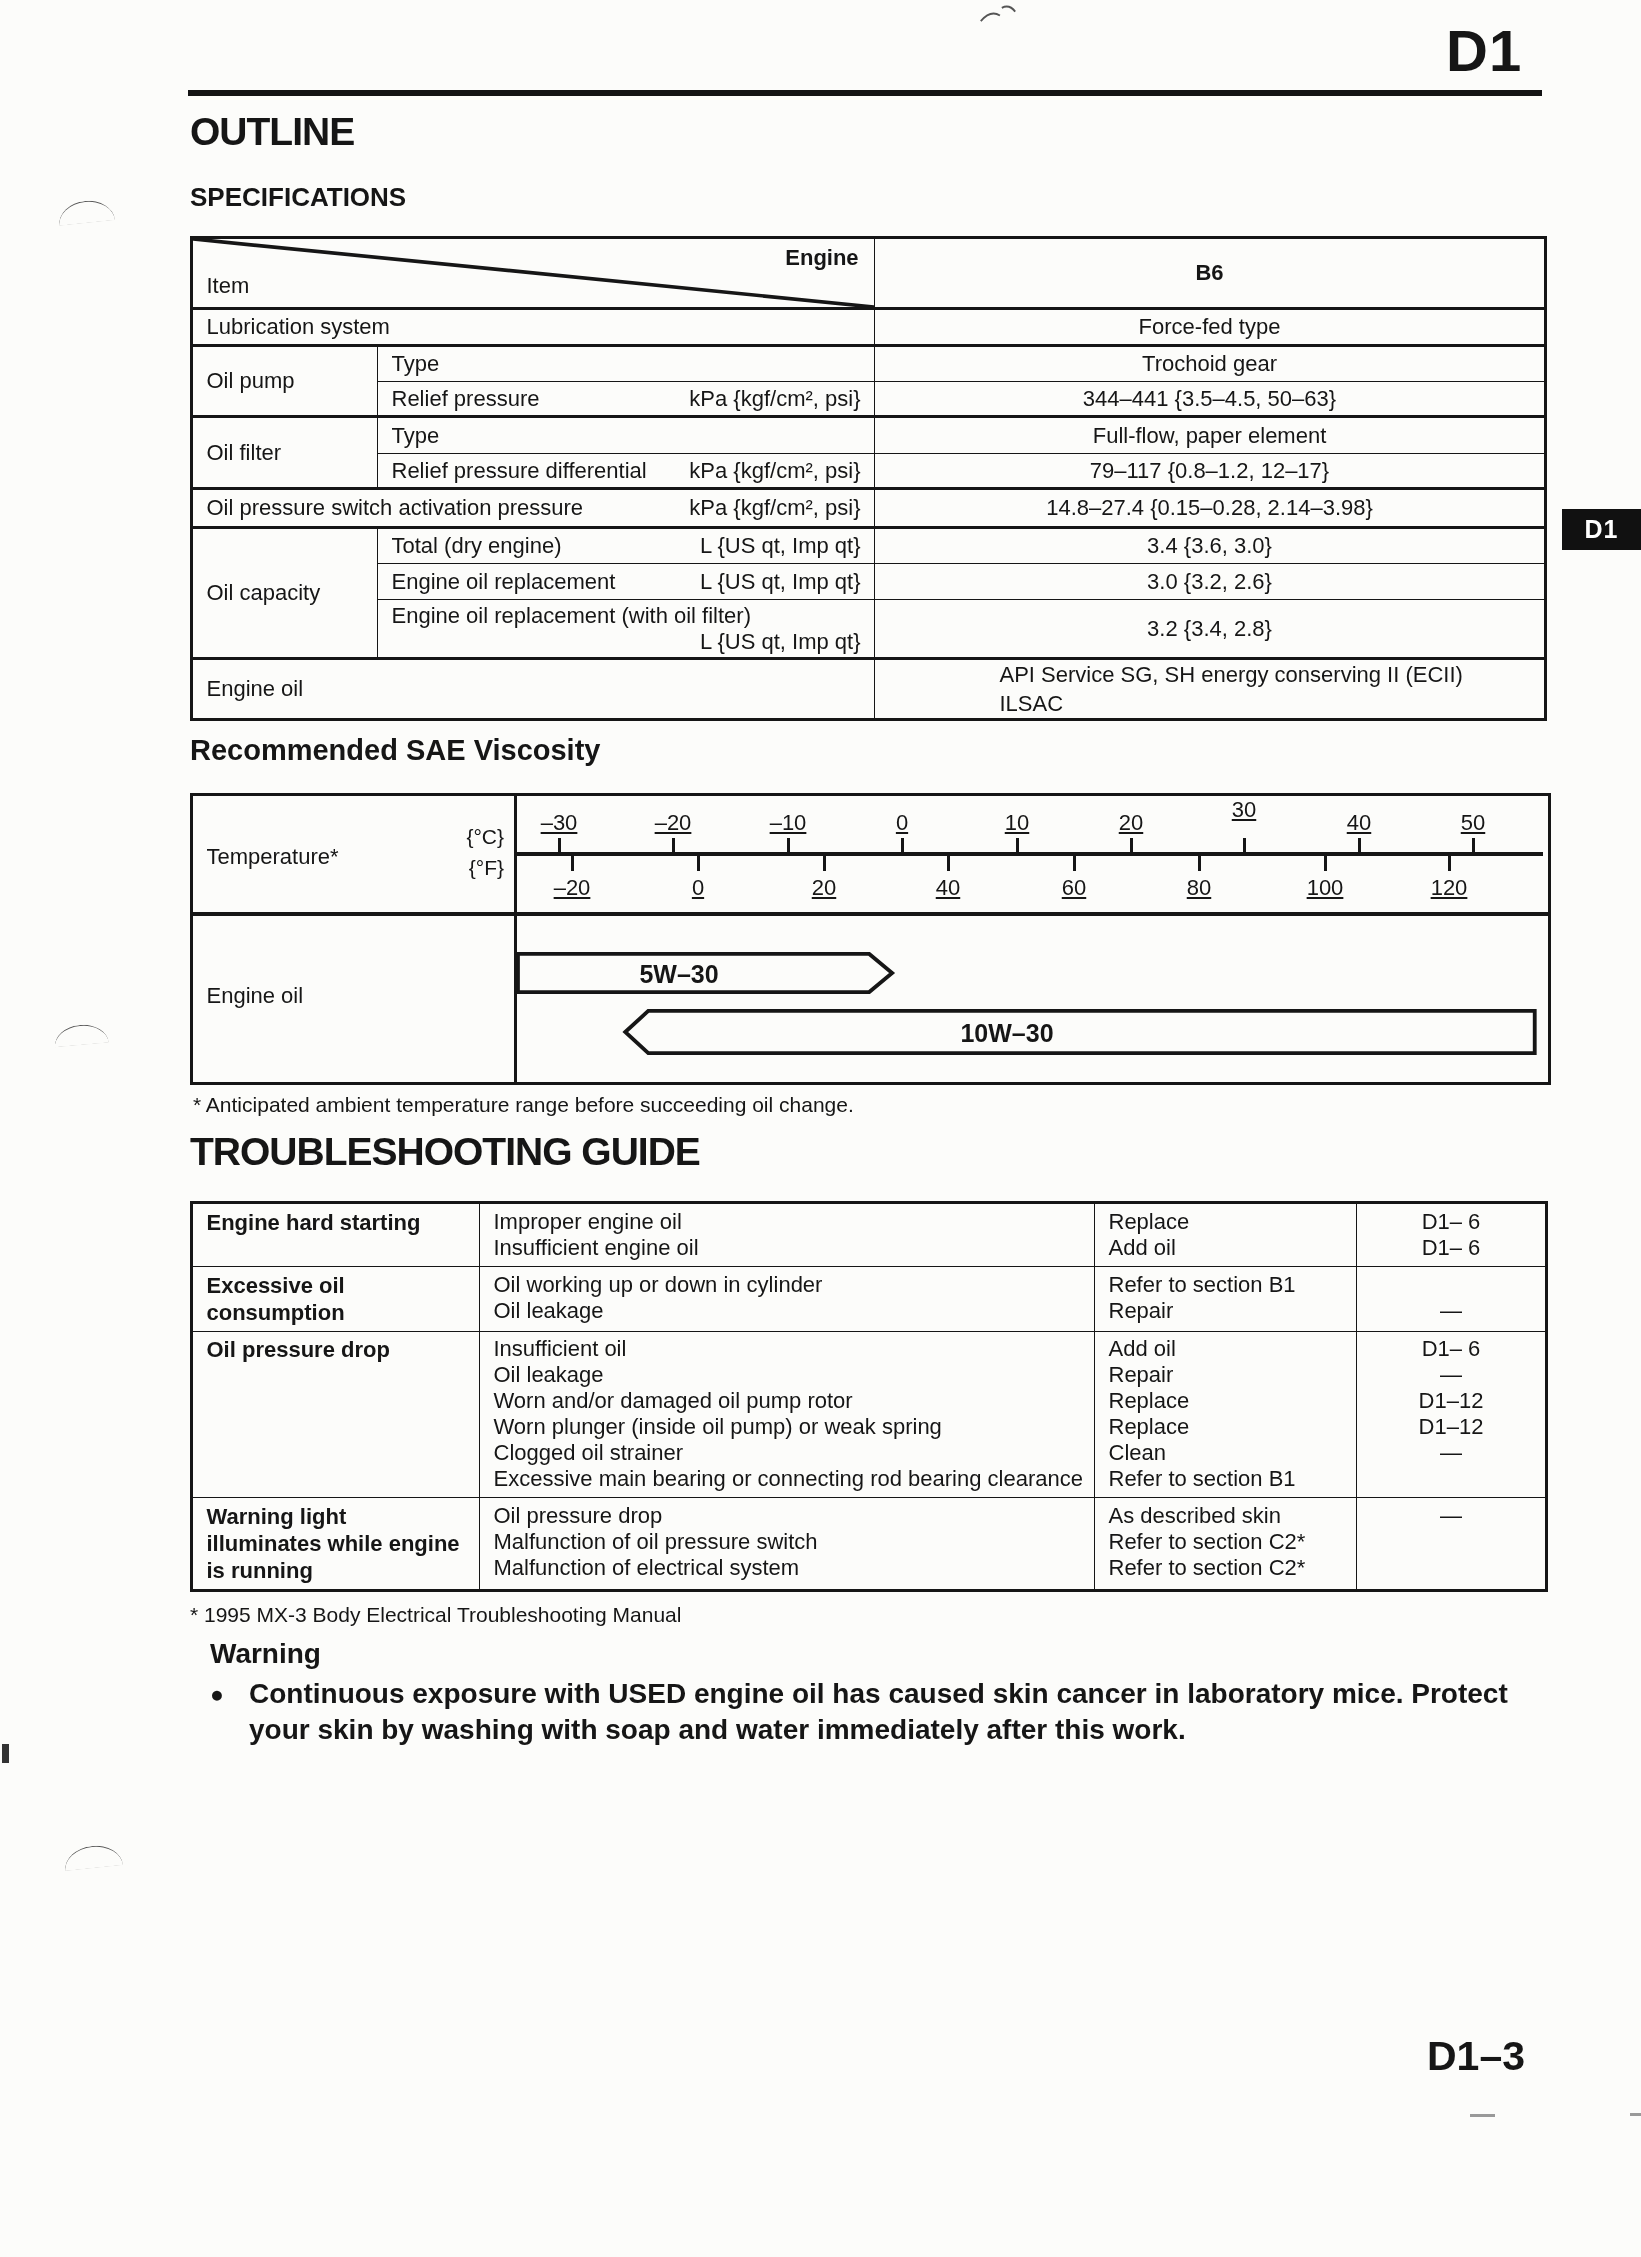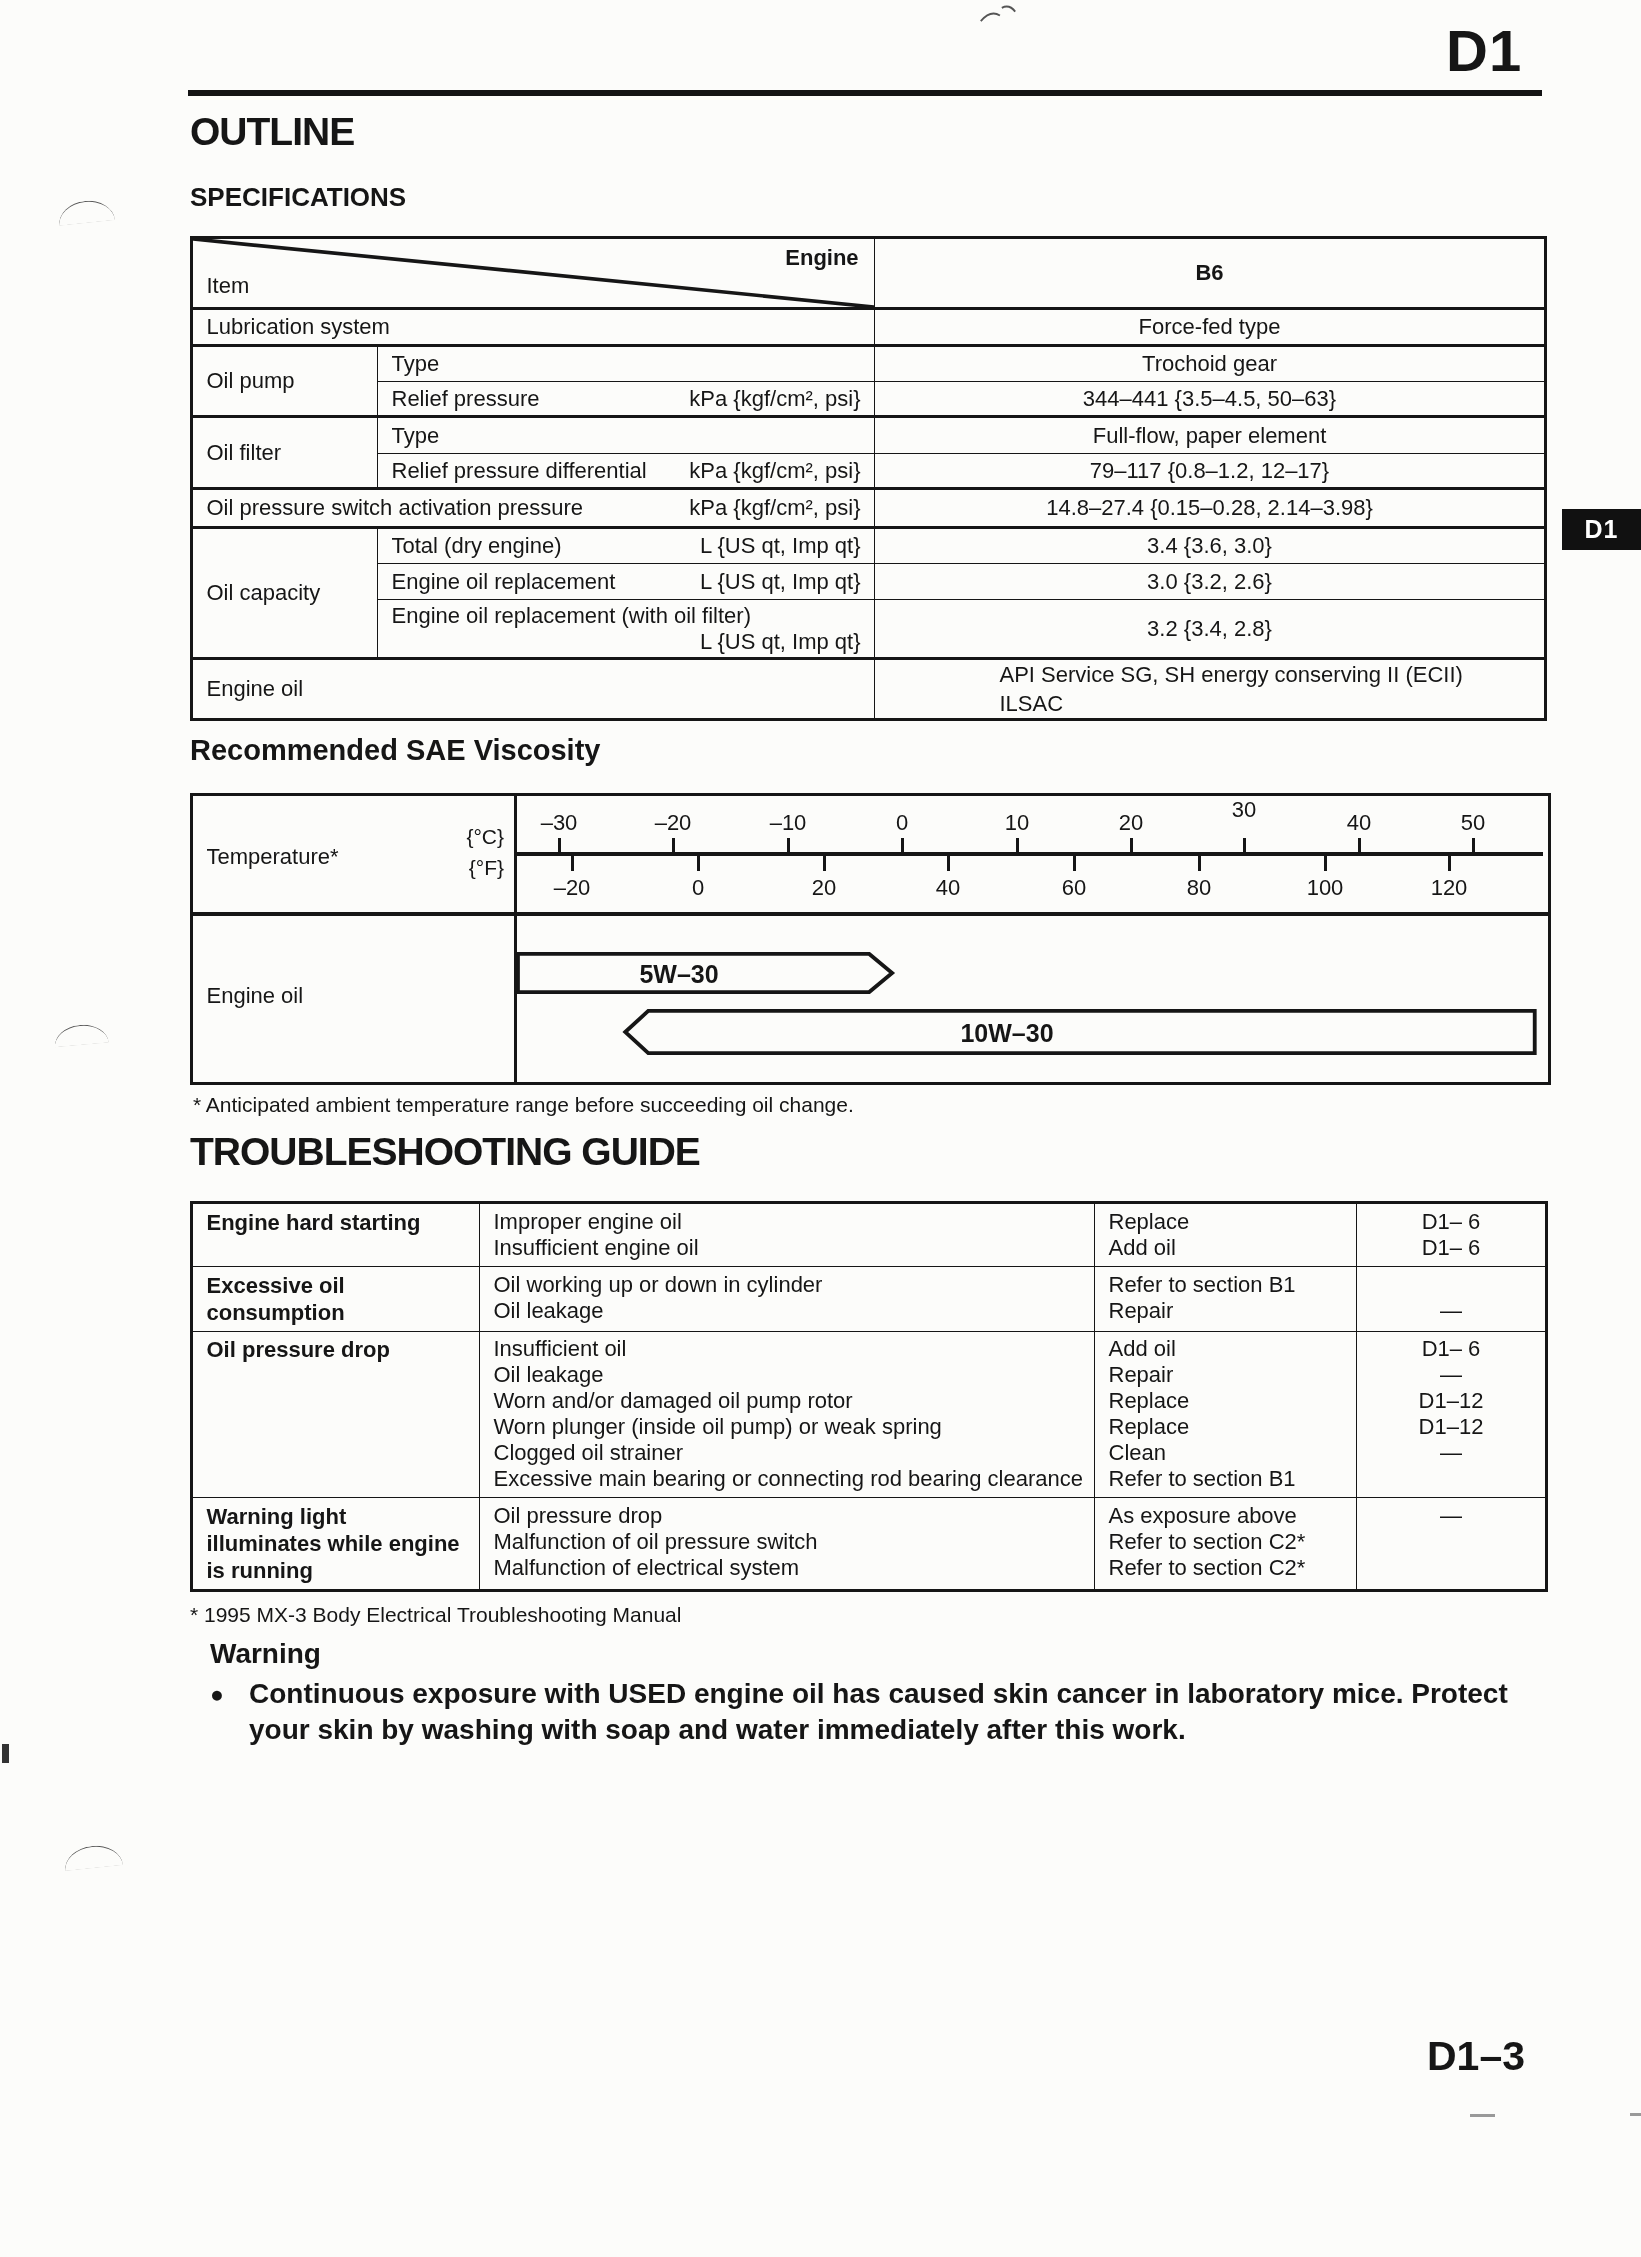--- a/index.html
+++ b/index.html
@@ -33,21 +33,21 @@
   .h-visc{position:absolute;left:190px;top:734px;font-size:29px;font-weight:700;}
   .visc{position:absolute;left:190px;top:793px;width:1355px;height:286px;border:3.9px solid #161616;background:#fcfcfa;}
   .visc .div-v{position:absolute;left:321px;top:0;width:2.9px;height:100%;background:#161616;}
   .visc .div-h{position:absolute;left:0;top:116px;width:100%;height:3.9px;background:#161616;}
   .visc .axis{position:absolute;left:323px;top:56px;width:1027px;height:3.9px;background:#161616;}
   .visc .t-label{position:absolute;left:13.5px;top:48px;font-size:22px;}
   .visc .u-c{position:absolute;left:232px;top:29px;width:79px;text-align:right;font-size:21px;}
   .visc .u-f{position:absolute;left:232px;top:60px;width:79px;text-align:right;font-size:21px;}
   .visc .eo-label{position:absolute;left:13.5px;top:187px;font-size:22px;}
   .tickm{position:absolute;width:2.9px;height:15.4px;background:#161616;}
-  .tlab{position:absolute;width:58px;text-align:center;font-size:22px;}
+  .tlab{position:absolute;width:58px;text-align:center;font-size:22px;text-decoration:underline;}
   .barlab{position:absolute;width:154px;text-align:center;font-size:25px;font-weight:700;}
   .barsvg{position:absolute;}
   .fn{position:absolute;font-size:21px;}
   
   .h-ts{position:absolute;left:190px;top:1130px;font-size:39px;font-weight:700;letter-spacing:-1px;}
   .ts-table{position:absolute;left:190px;top:1201px;width:1355px;border:3.9px solid #161616;}
   .ts-table th{font-weight:700;text-align:center;border-bottom-width:3.9px;}
   .ts-table td{vertical-align:top;padding-top:4.8px;padding-bottom:4.8px;}
   .ts-table .prob{font-weight:700;line-height:27px;}
   .ts-table .pg{text-align:center;}
@@ -300,21 +300,21 @@
       </td>
     </tr>
     <tr style="height:79px">
       <td class="prob">Warning light illuminates while engine is running</td>
       <td>
         <div class="ln">Oil pressure drop</div>
         <div class="ln">Malfunction of oil pressure switch</div>
         <div class="ln">Malfunction of electrical system</div>
       </td>
       <td>
-        <div class="ln">As exposure above</div>
+        <div class="ln">As described skin</div>
         <div class="ln">Refer to section C2*</div>
         <div class="ln">Refer to section C2*</div>
       </td>
       <td class="pg">
         <div class="ln">—</div>
         <div class="ln"></div>
         <div class="ln"></div>
       </td>
     </tr>
   </tbody>

